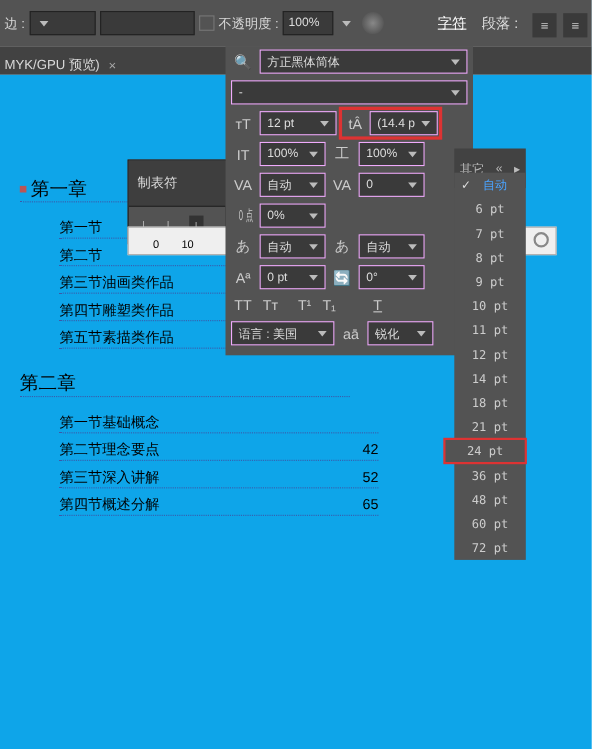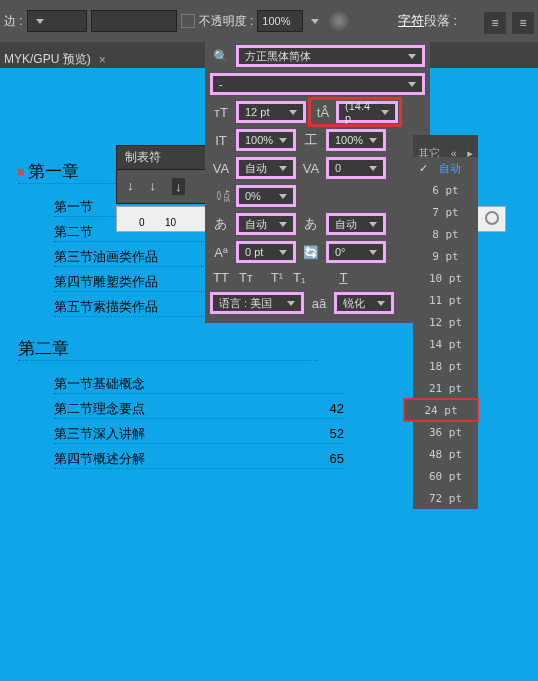--- a/index.html
+++ b/index.html
@@ -13,30 +13,30 @@
 .tab{display:flex;align-items:center;gap:8px}
 .tab .x{color:#aaa;cursor:pointer}
 .doc{background:#0ea5e9;position:absolute;left:0;right:0;top:68px;bottom:0;padding-top:84px;padding-left:18px}
 .toc-ch{color:#000;font-size:17px;border-bottom:1px dotted #3a5aaa;display:inline-block;width:300px;margin:8px 0}
 .toc-ch.dirty::before{content:"";display:inline-block;width:6px;height:6px;background:#b55;margin-right:4px;position:relative;top:-2px}
 .toc-row{display:flex;align-items:baseline;margin:6px 12px 6px 36px;width:290px;border-bottom:1px dotted #3a5aaa;font-size:13px}
 .toc-row .t{flex:0 0 auto}
 .toc-row .dots{flex:1}
 .toc-row .pg{flex:0 0 auto}
 .panelwrap{position:absolute;left:116px;top:145px;width:90px;background:#535353;border:1px solid #222;color:#ddd}
-.panelwrap .hdr{background:#3e3e3e;height:24px;display:flex;align-items:center;padding:0 8px;font-size:12px;border-bottom:1px solid #222}
+.panelwrap .hdr{background:#3e3e3e;height:42px;display:flex;align-items:center;padding:0 8px;font-size:12px;border-bottom:1px solid #222}
 .panelwrap .icons{display:flex;gap:16px;padding:8px 10px}
 .panelwrap .icons span{font-size:13px}
 .ruler{position:absolute;left:116px;top:206px;width:390px;height:26px;background:#efefef;border:1px solid #aaa;font-size:10px}
-.charpanel{position:absolute;left:398px;top:12px;display:flex;color:#ddd;font-size:13px}
+.charpanel{position:absolute;left:398px;top:12px;display:flex;gap:14px;color:#ddd;font-size:13px}
 .charpanel .on{color:#fff;text-decoration:underline}
 .charbox{position:absolute;left:205px;top:42px;width:225px;background:#535353;color:#ddd;padding-bottom:6px}
 .row{display:flex;align-items:center;height:28px;gap:4px;padding:0 5px}
 .iconcell{width:22px;height:22px;display:flex;align-items:center;justify-content:center;color:#ccc;font-size:13px}
-.combo{display:flex;align-items:center;background:#3a3a3a;border:3px solid #f0abfc;height:22px;padding:0 6px;min-width:60px;color:#ddd}
+.combo{display:flex;align-items:center;background:#3a3a3a;border:1px solid #f0abfc;height:22px;padding:0 6px;min-width:60px;color:#ddd}
 .combo .v{flex:1;font-size:11px}
 .hl1{outline:3px solid #d33;outline-offset:-1px}
 .typerow{display:flex;gap:10px;padding:4px 8px;color:#ccc;font-size:13px}
 .dd{position:absolute;left:413px;top:157px;width:65px;background:#535353;color:#ccc}
 .dd .it{height:22px;display:flex;align-items:center;justify-content:center;font-size:11px;font-family:monospace}
 .dd .auto{color:#4aa3ff;justify-content:flex-start;padding-left:26px}
 .dd .chk{position:absolute;left:6px;color:#ddd}
 .dd .it.sel{outline:2px solid #d33;outline-offset:-1px;width:74px;margin-left:-9px;background:#535353}
 .ddhdr{position:absolute;left:413px;top:135px;width:65px;height:36px;background:#424242;color:#bbb;display:flex;align-items:center;justify-content:space-around;font-size:11px}
 .pbar{position:absolute;right:4px;top:12px;display:flex;gap:6px}

